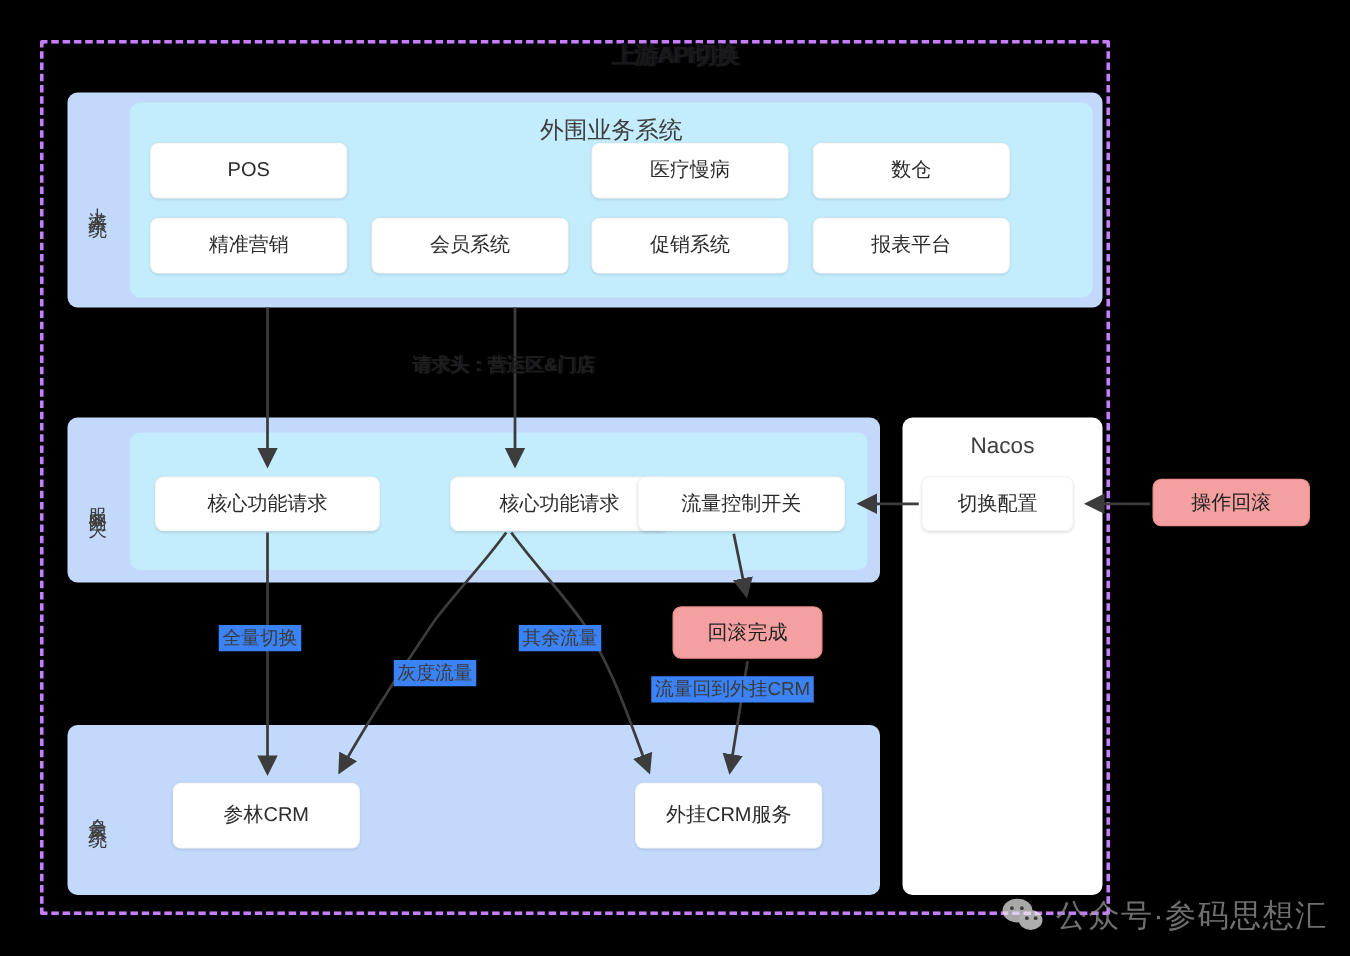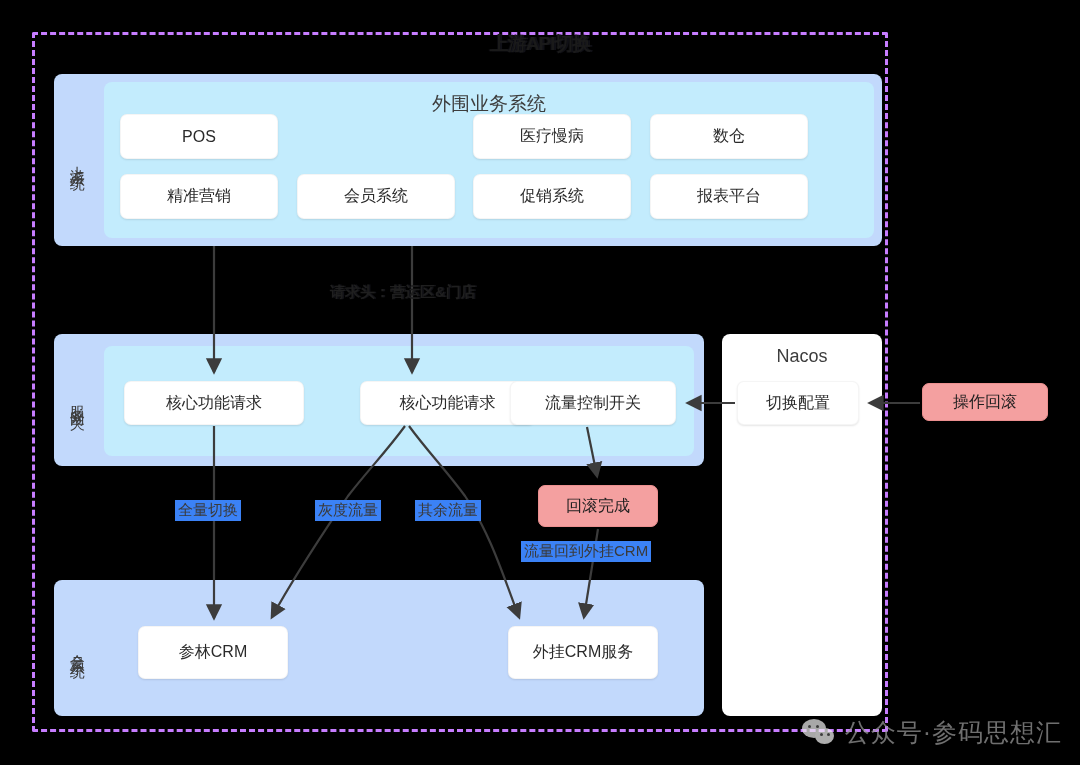--- a/index.html
+++ b/index.html
@@ -121,21 +121,21 @@
   <div class="panel" style="left:722px;top:334px;width:160px;height:382px;">
     <div class="panel-title">Nacos</div>
   </div>
   <div class="node" style="left:737px;top:381px;width:122px;height:44px;">切换配置</div>
 
   <div class="node red" style="left:922px;top:383px;width:126px;height:38px;">操作回滚</div>
 
   <div class="node red" style="left:538px;top:485px;width:120px;height:42px;">回滚完成</div>
 
   <div class="edge-label" style="left:175px;top:500px;">全量切换</div>
-  <div class="edge-label" style="left:315px;top:500px;">灰度流量</div>
+  <div class="edge-label" style="left:315px;top:528px;">灰度流量</div>
   <div class="edge-label" style="left:415px;top:500px;">其余流量</div>
   <div class="edge-label" style="left:521px;top:541px;">流量回到外挂CRM</div>
 
   <div class="band" style="left:54px;top:580px;width:650px;height:136px;">
     <div class="band-label">会员系统</div>
   </div>
   <div class="node" style="left:138px;top:626px;width:150px;height:53px;">参林CRM</div>
   <div class="node" style="left:508px;top:626px;width:150px;height:53px;">外挂CRM服务</div>
 
   <svg class="wires" viewBox="0 0 1080 765" xmlns="http://www.w3.org/2000/svg">

